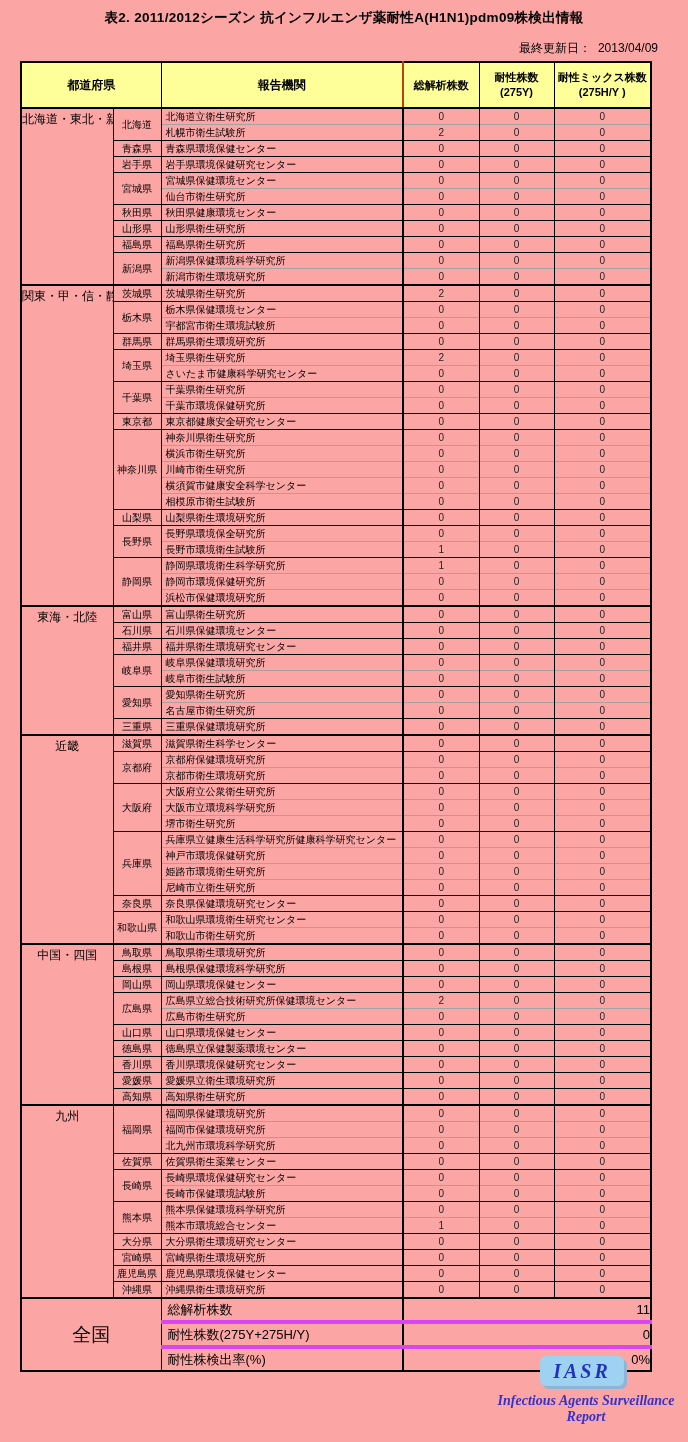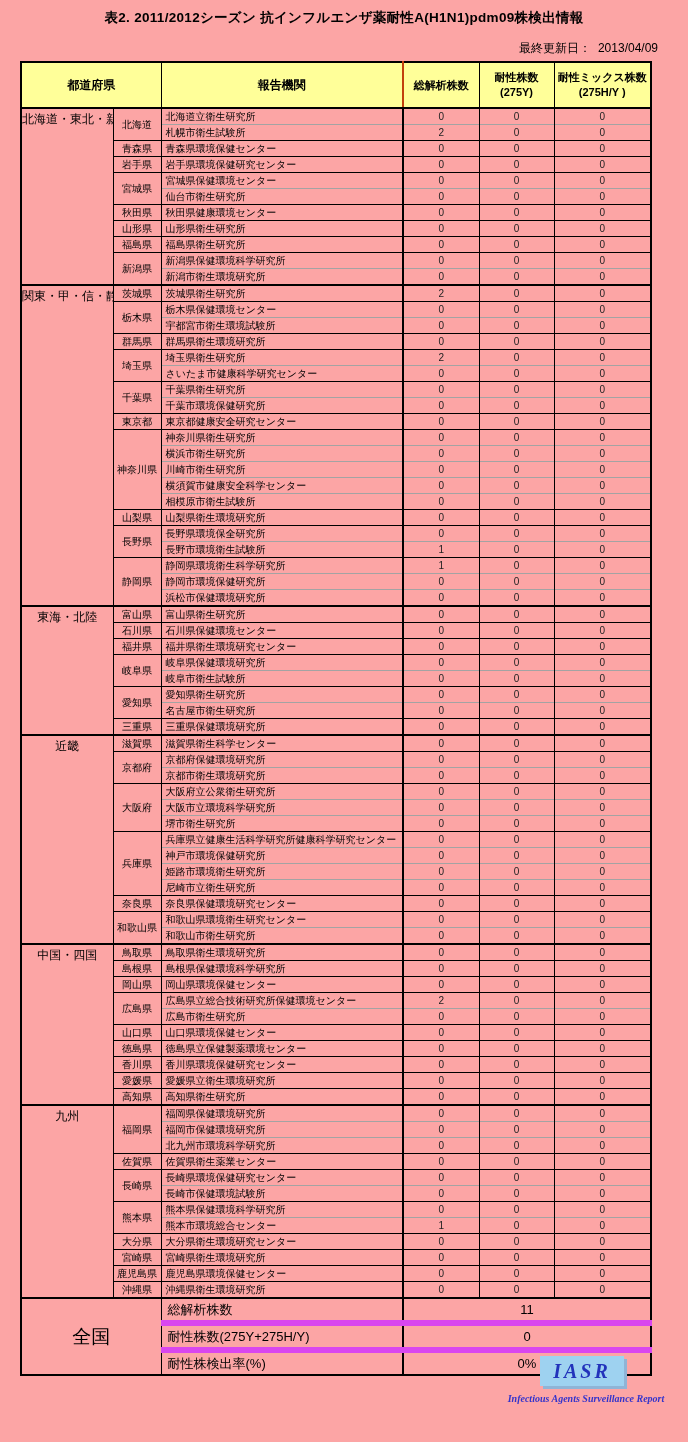--- a/index.html
+++ b/index.html
@@ -64,46 +64,47 @@
   .region-cell { vertical-align: top; text-align: center; font-size: 12px; padding-top: 2px; }
   .pref-cell   { text-align: center; font-size: 10px; }
   .inst-cell   { font-size: 10px; padding: 0 4px; height: 15px; border-right: 2px solid #000; }
   .num-cell    { text-align: center; font-size: 10px; color: #222; }
 
   tr.inst-row  td { border-top: 1px solid #a3a3a3; }
   tr.pref-start td { border-top: 1px solid #000; }
   tr.sec-start  td { border-top: 2px solid #000; }
 
   tr.summary-first td { border-top: 2px solid #000; }
-  tr.summary-next  td { border-top: 6px solid #d946ef; }
+  tr.summary-next  td { border-top: 4px solid #d946ef; }
   tr.summary-first td, tr.summary-next td { height: 21px; }
   .national-cell { text-align: center; vertical-align: middle; font-size: 19px; }
   .sum-label { font-size: 13px; padding: 0 6px; border-right: 2px solid #000; }
-  .sum-value { font-size: 13px; text-align: center; }
+  .sum-value { font-size: 13px; text-align: right; }
 
   .iasr-logo {
     position: absolute;
     left: 540px; top: 1356px;
     width: 84px; height: 30px;
     background: var(--logo-bg, #9ED2F0);
     box-shadow: 3px 3px 0 #8fb4d6;
     display: flex; align-items: center; justify-content: center;
     font-family: "Liberation Serif", "DejaVu Serif", serif;
     font-style: italic; font-weight: bold;
     font-size: 20px; letter-spacing: 3px;
     color: var(--logo-color, #2233BB);
+    border-radius: 6px;
   }
   .iasr-sub {
     position: absolute;
     left: 497px; top: 1393px;
     width: 178px;
     text-align: center;
     font-family: "Liberation Serif", "DejaVu Serif", serif;
     font-style: italic; font-weight: bold;
-    font-size: 10px;
+    font-size: 14px;
     color: #3333cc;
   }
 </style>
 </head>
 <body>
 
 <div class="page">
 
   <div class="title">表2. 2011/2012シーズン 抗インフルエンザ薬耐性A(H1N1)pdm09株検出情報</div>
 

